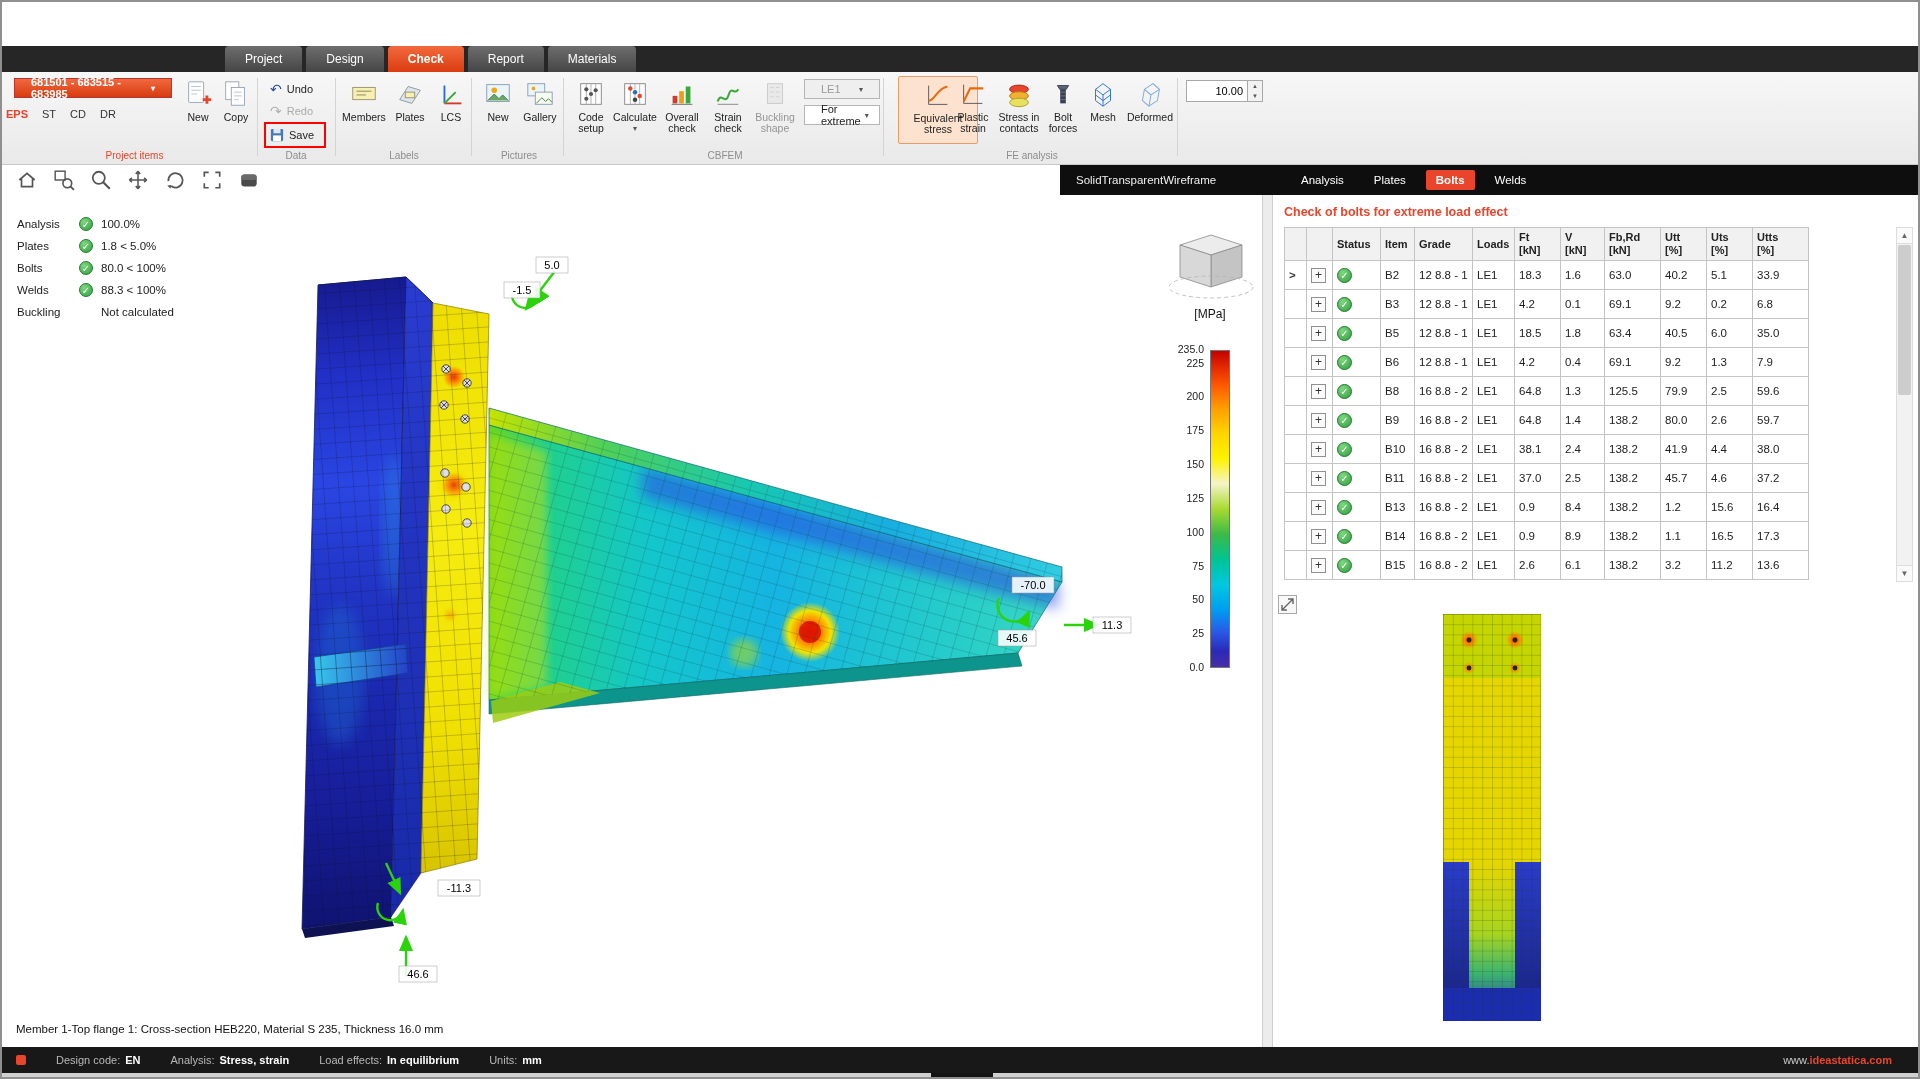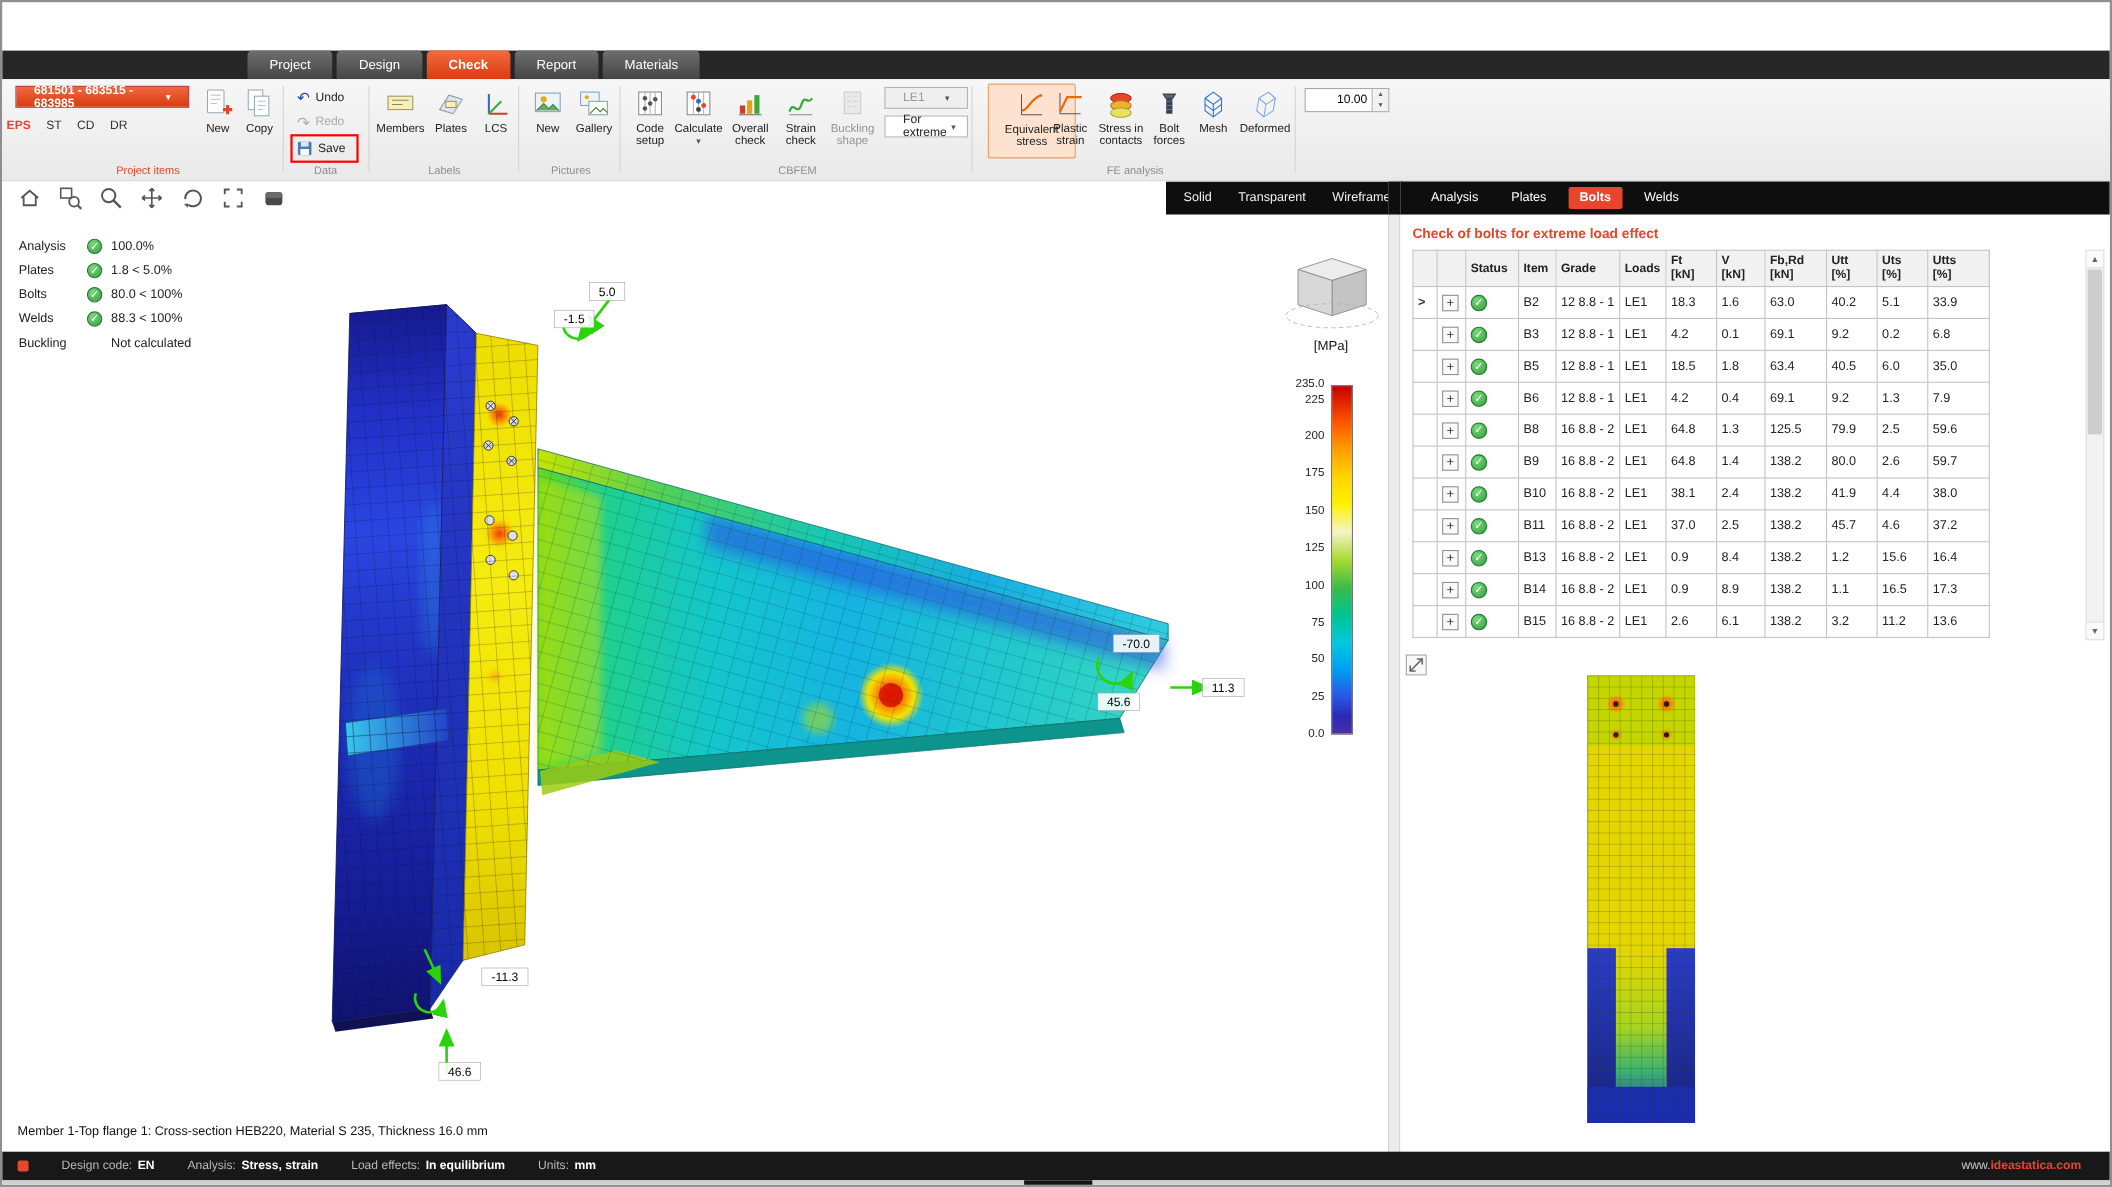--- a/index.html
+++ b/index.html
@@ -50,21 +50,21 @@
 .spinner{position:absolute;left:1184px;top:8px;display:flex}
 .spinner input{width:62px;height:22px;border:1px solid #a8a8a8;font-size:11px;text-align:right;padding-right:4px;font-family:"Liberation Sans",sans-serif}
 .spincol{width:15px;height:22px;border:1px solid #a8a8a8;border-left:none;display:flex;flex-direction:column}
 .spincol div{flex:1;font-size:6px;color:#555;display:flex;align-items:center;justify-content:center;background:#f2f2f2}
 
 
 .workspace{position:absolute;left:0;top:163px;width:1916px;height:882px}
 .viewport{position:absolute;left:0;top:0;width:1260px;height:882px;background:#fff;overflow:hidden}
 .vptools{position:absolute;left:0;top:0;width:1260px;height:30px;background:#fff;display:flex;align-items:center;padding-left:14px;gap:15px}
 .vpicon{width:22px;height:22px}
-.modes{position:absolute;left:1058px;top:0;width:202px;height:30px;background:#0e0e0e;display:flex;align-items:center;gap:24px;padding-left:16px}
+.modes{position:absolute;left:1058px;top:0;width:202px;height:30px;background:#0e0e0e;display:flex;align-items:center;padding-left:16px}
 .vmode{color:#f0f0f0;font-size:11.5px}
 .model{position:absolute;left:0;top:30px}
 .vpfooter{position:absolute;left:14px;top:858px;font-size:11.5px;color:#111}
 .checks{position:absolute;left:15px;top:48px}
 .chkrow{display:flex;height:22px;align-items:center;font-size:11.5px}
 .clbl{width:62px}
 .cicon{width:22px;display:flex}
 .okcircle{width:14px;height:14px;border-radius:50%;background:radial-gradient(circle at 35% 30%,#7ed87e,#2f9e3f);border:1px solid #247a30;color:#fff;font-size:10px;line-height:13px;text-align:center}
 .legendunit{position:absolute;left:1158px;top:142px;width:100px;text-align:center;font-size:12px;color:#111}
 .legendbar{position:absolute;left:1208px;top:185px;width:20px;height:318px;border:1px solid #777;

